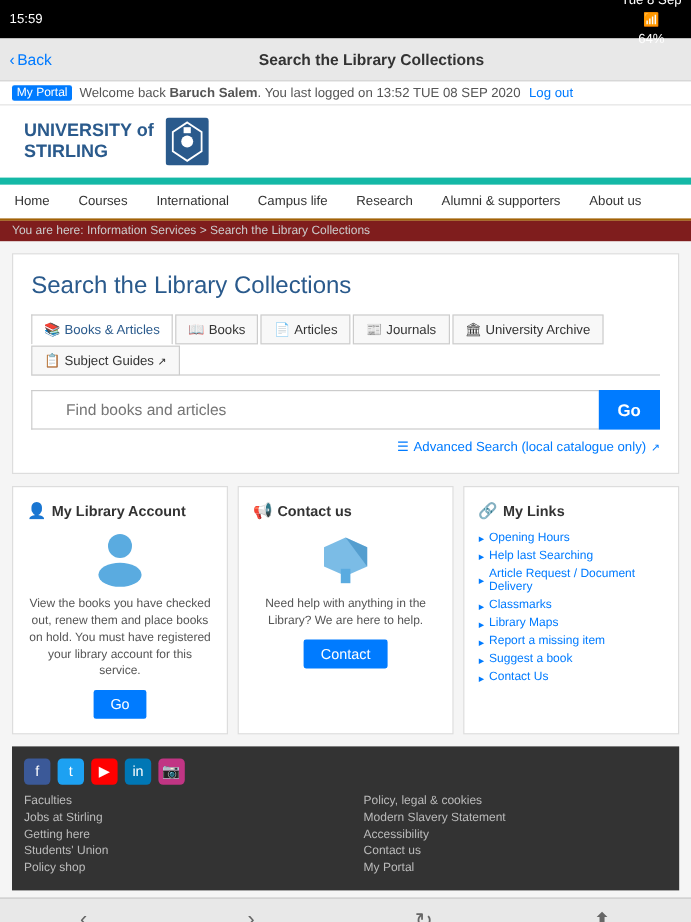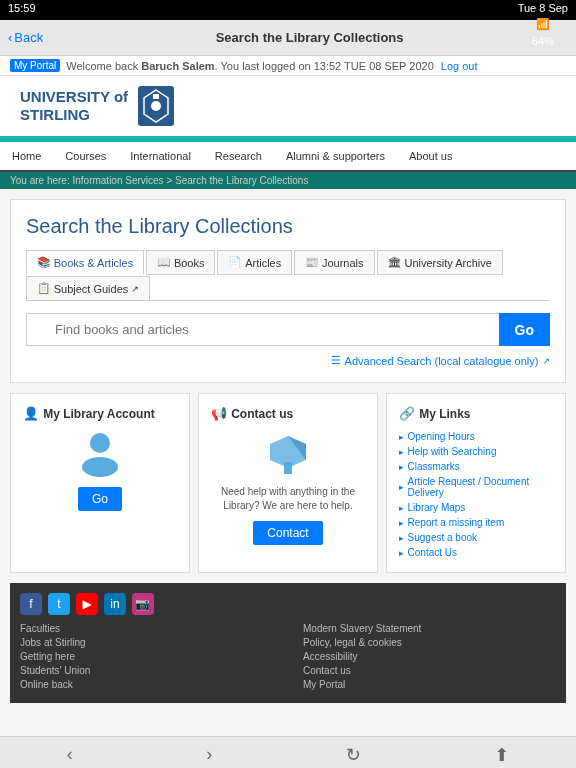--- a/index.html
+++ b/index.html
@@ -6,22 +6,22 @@
     body { font-family: Arial, sans-serif; font-size: 13px; background: #d0d0d0; width: 576px; min-height: 768px; }
 
     
     .status-bar {
       background: #000;
       color: #fff;
       font-size: 11px;
       padding: 2px 8px;
       display: flex;
       justify-content: space-between;
-      align-items: flex-start;
-      height: 20px;
+      align-items: center;
+      height: 32px;
     }
     .status-bar-right { display: flex; gap: 4px; align-items: center; flex-direction: column; }
 
     
     .browser-bar {
       background: #e8e8e8;
       padding: 4px 8px;
       display: flex;
       align-items: center;
       gap: 8px;
@@ -85,35 +85,35 @@
       color: #2a5a8c;
     }
     .uni-crest {
       width: 36px;
       height: 40px;
     }
 
     
     .nav-bar {
       background: #fff;
-      border-bottom: 2px solid #404040;
+      border-bottom: 2px solid #a16207;
       display: flex;
       align-items: center;
     }
     .nav-item {
       padding: 8px 12px;
       font-size: 11px;
       color: #333;
       cursor: pointer;
       white-space: nowrap;
     }
 
     
     .breadcrumb-bar {
-      background: #0f766e;
+      background: #7f1d1d;
       color: #ccc;
       font-size: 10px;
       padding: 3px 10px;
     }
 
     
     .main-area {
       background: #fff;
       margin: 10px;
       padding: 15px;
@@ -356,20 +356,21 @@
       <polygon points="18,4 30,12 30,28 18,36 6,28 6,12" fill="none" stroke="#fff" stroke-width="1.5"></polygon>
       <circle cx="18" cy="20" r="5" fill="#fff"></circle>
       <rect x="15" y="8" width="6" height="5" fill="#fff"></rect>
     </svg>
   </div>
 
   <div class="nav-bar">
     <div class="nav-item">Home</div>
     <div class="nav-item">Courses</div>
     <div class="nav-item">International</div>
+    <div class="nav-item">Campus life</div>
     <div class="nav-item">Research</div>
     <div class="nav-item">Alumni &amp; supporters</div>
     <div class="nav-item">About us</div>
   </div>
 
   <div class="breadcrumb-bar">
     <span>You are here:</span>
     <span>Information Services &gt; Search the Library Collections</span>
   </div>
 
@@ -422,20 +423,21 @@
       <div class="card-title">
         <span class="card-icon">👤</span>
         <span>My Library Account</span>
       </div>
       <div class="card-icon-large">
         <svg width="40" height="50" viewBox="0 0 40 50">
           <circle cx="20" cy="14" r="10" fill="#5aabe0"></circle>
           <ellipse cx="20" cy="38" rx="18" ry="10" fill="#5aabe0"></ellipse>
         </svg>
       </div>
+      <div class="card-body">View the books you have checked out, renew them and place books on hold. You must have registered your library account for this service.</div>
       <button class="card-btn">Go</button>
     </div>
 
     <div class="card">
       <div class="card-title">
         <span class="card-icon">📢</span>
         <span>Contact us</span>
       </div>
       <div class="card-icon-large">
         <svg width="44" height="44" viewBox="0 0 44 44">
@@ -448,23 +450,23 @@
       <button class="card-btn">Contact</button>
     </div>
 
     <div class="card">
       <div class="card-title">
         <span class="card-icon">🔗</span>
         <span>My Links</span>
       </div>
       <ul class="links-list">
         <li>Opening Hours</li>
-        <li>Help with Searching</li>
+        <li>Help last Searching</li>
+        <li>Article Request / Document Delivery</li>
         <li>Classmarks</li>
-        <li>Article Request / Document Delivery</li>
         <li>Library Maps</li>
         <li>Report a missing item</li>
         <li>Suggest a book</li>
         <li>Contact Us</li>
       </ul>
     </div>
   </div>
 
   <div class="footer">
     <div class="footer-social">
@@ -473,25 +475,25 @@
       <div class="social-icon social-yt">▶</div>
       <div class="social-icon social-li">in</div>
       <div class="social-icon social-ig">📷</div>
     </div>
     <div class="footer-links-row">
       <div class="footer-col">
         <a class="footer-link">Faculties</a>
         <a class="footer-link">Jobs at Stirling</a>
         <a class="footer-link">Getting here</a>
         <a class="footer-link">Students' Union</a>
-        <a class="footer-link">Online back</a>
+        <a class="footer-link">Policy shop</a>
       </div>
       <div class="footer-col">
+        <a class="footer-link">Policy, legal &amp; cookies</a>
         <a class="footer-link">Modern Slavery Statement</a>
-        <a class="footer-link">Policy, legal &amp; cookies</a>
         <a class="footer-link">Accessibility</a>
         <a class="footer-link">Contact us</a>
         <a class="footer-link">My Portal</a>
       </div>
     </div>
   </div>
 
 </div>
 
 <div class="bottom-bar">

